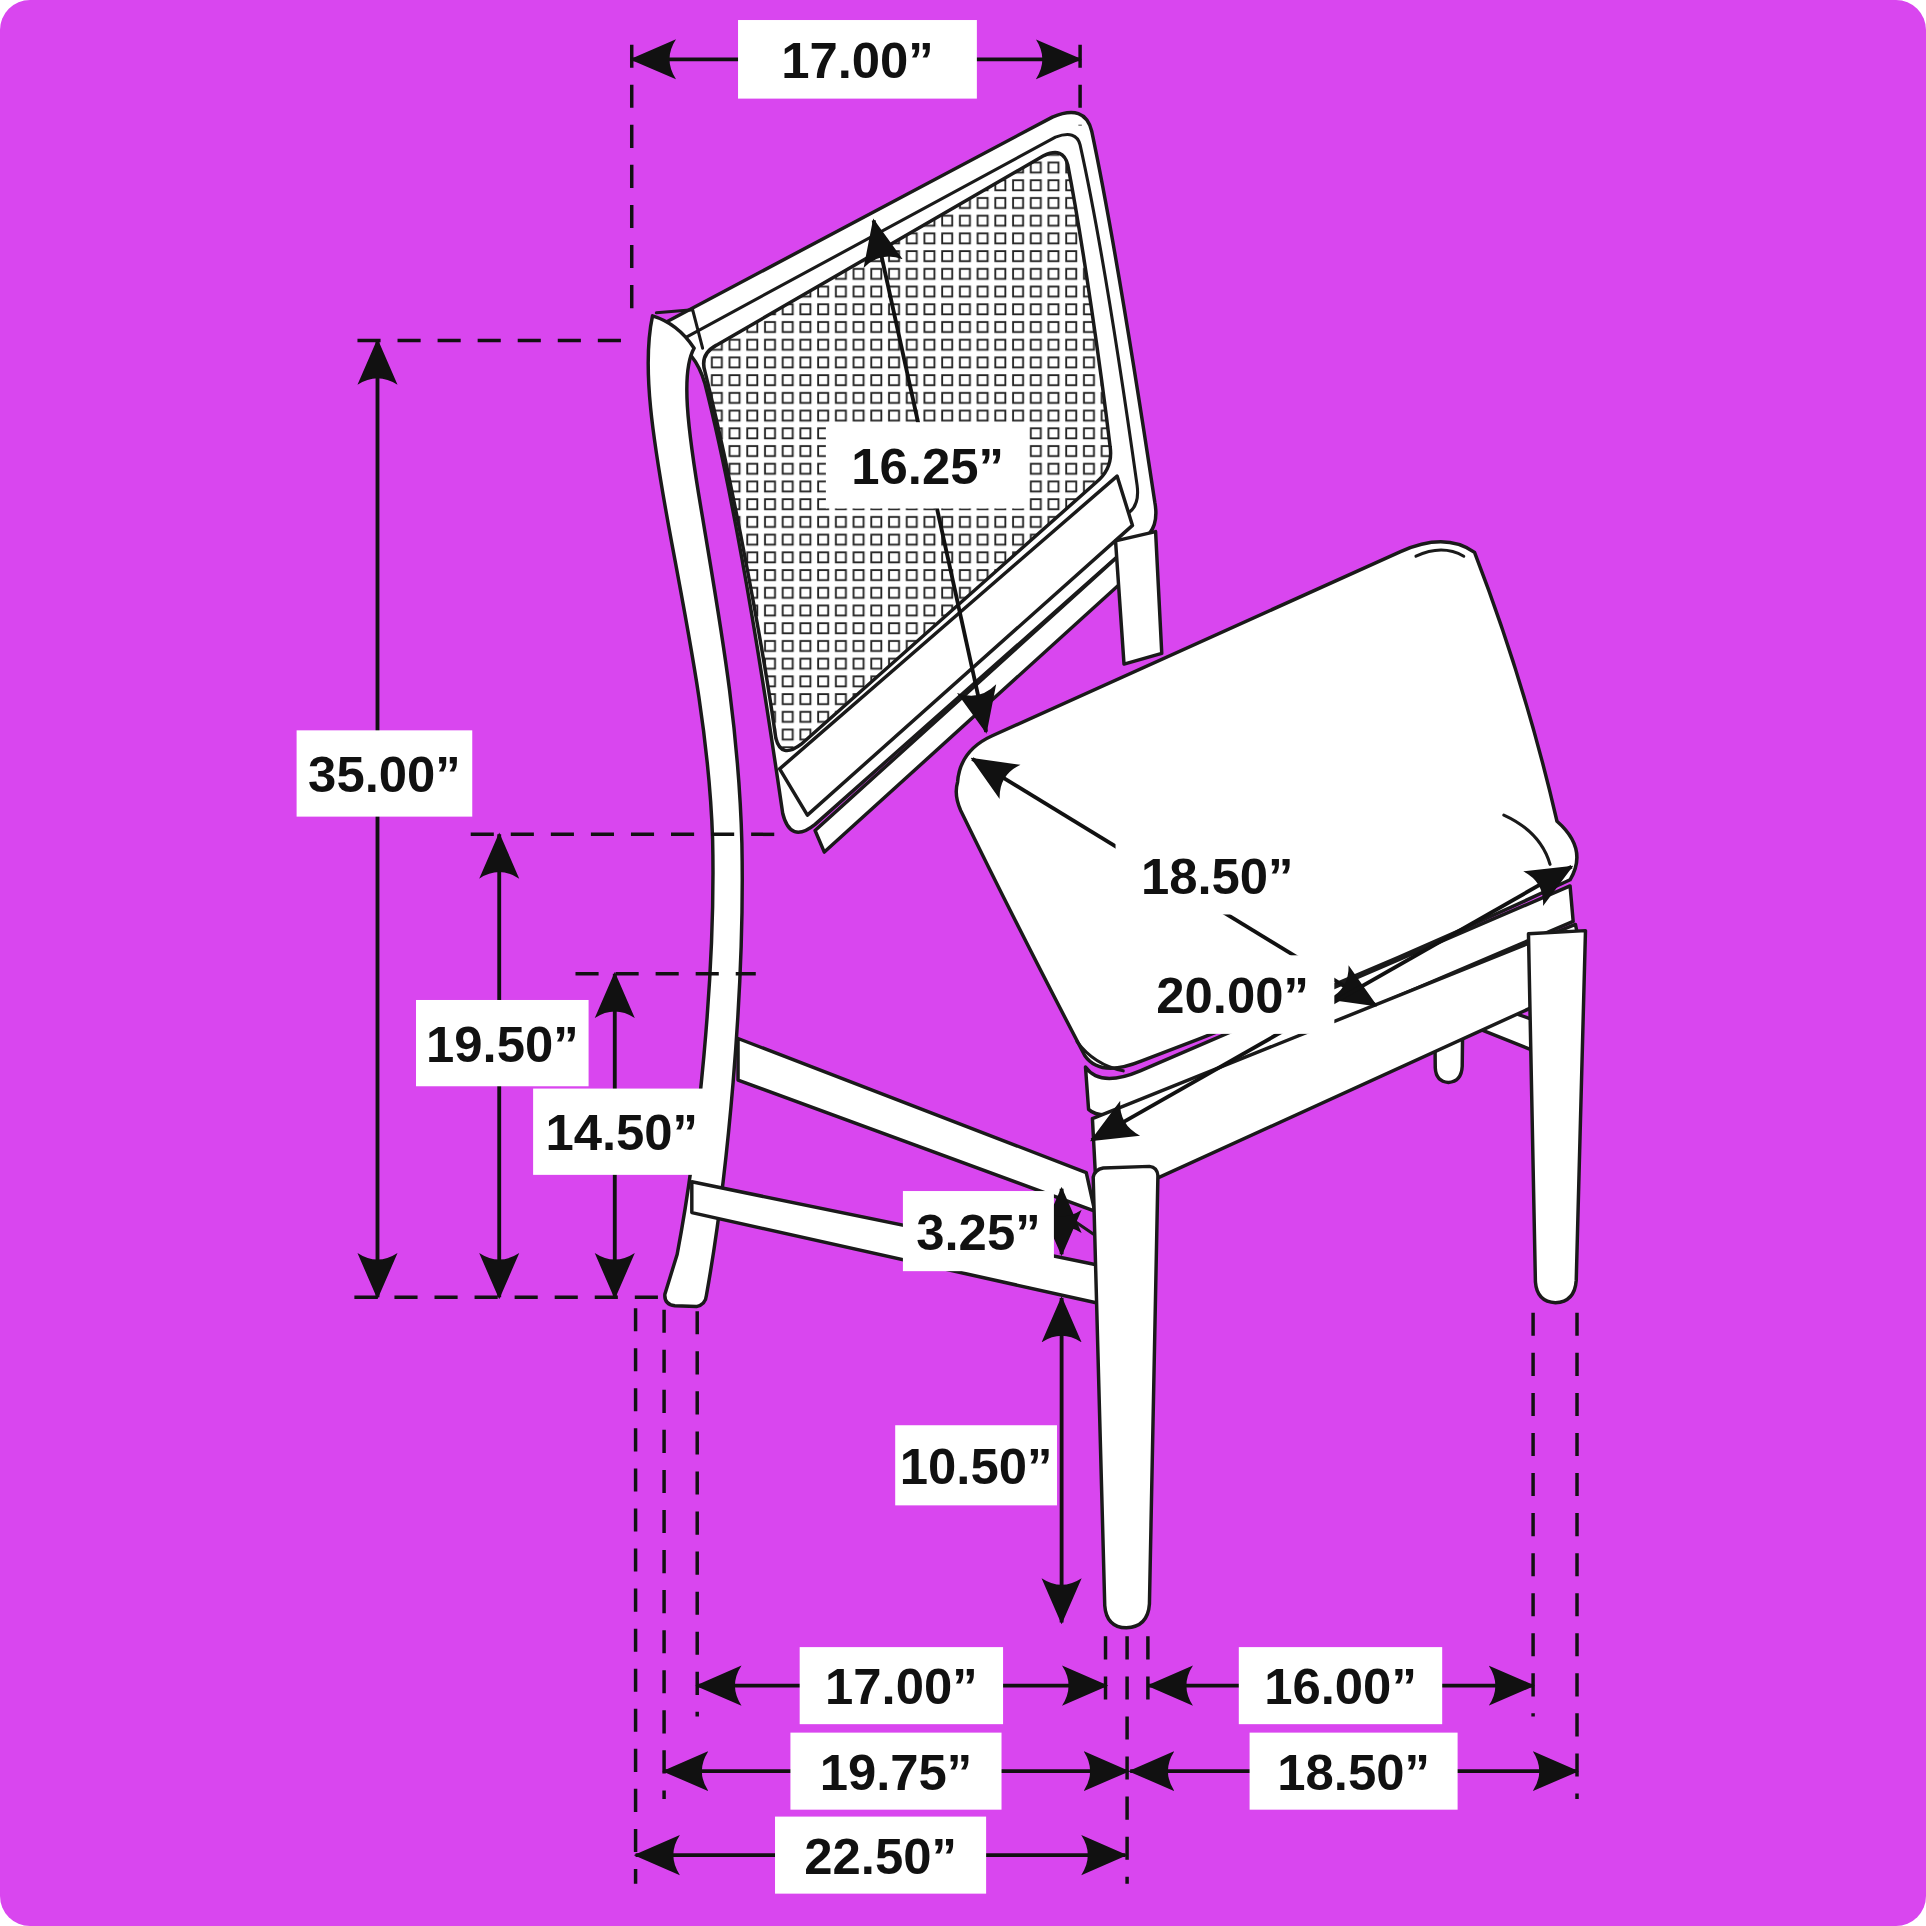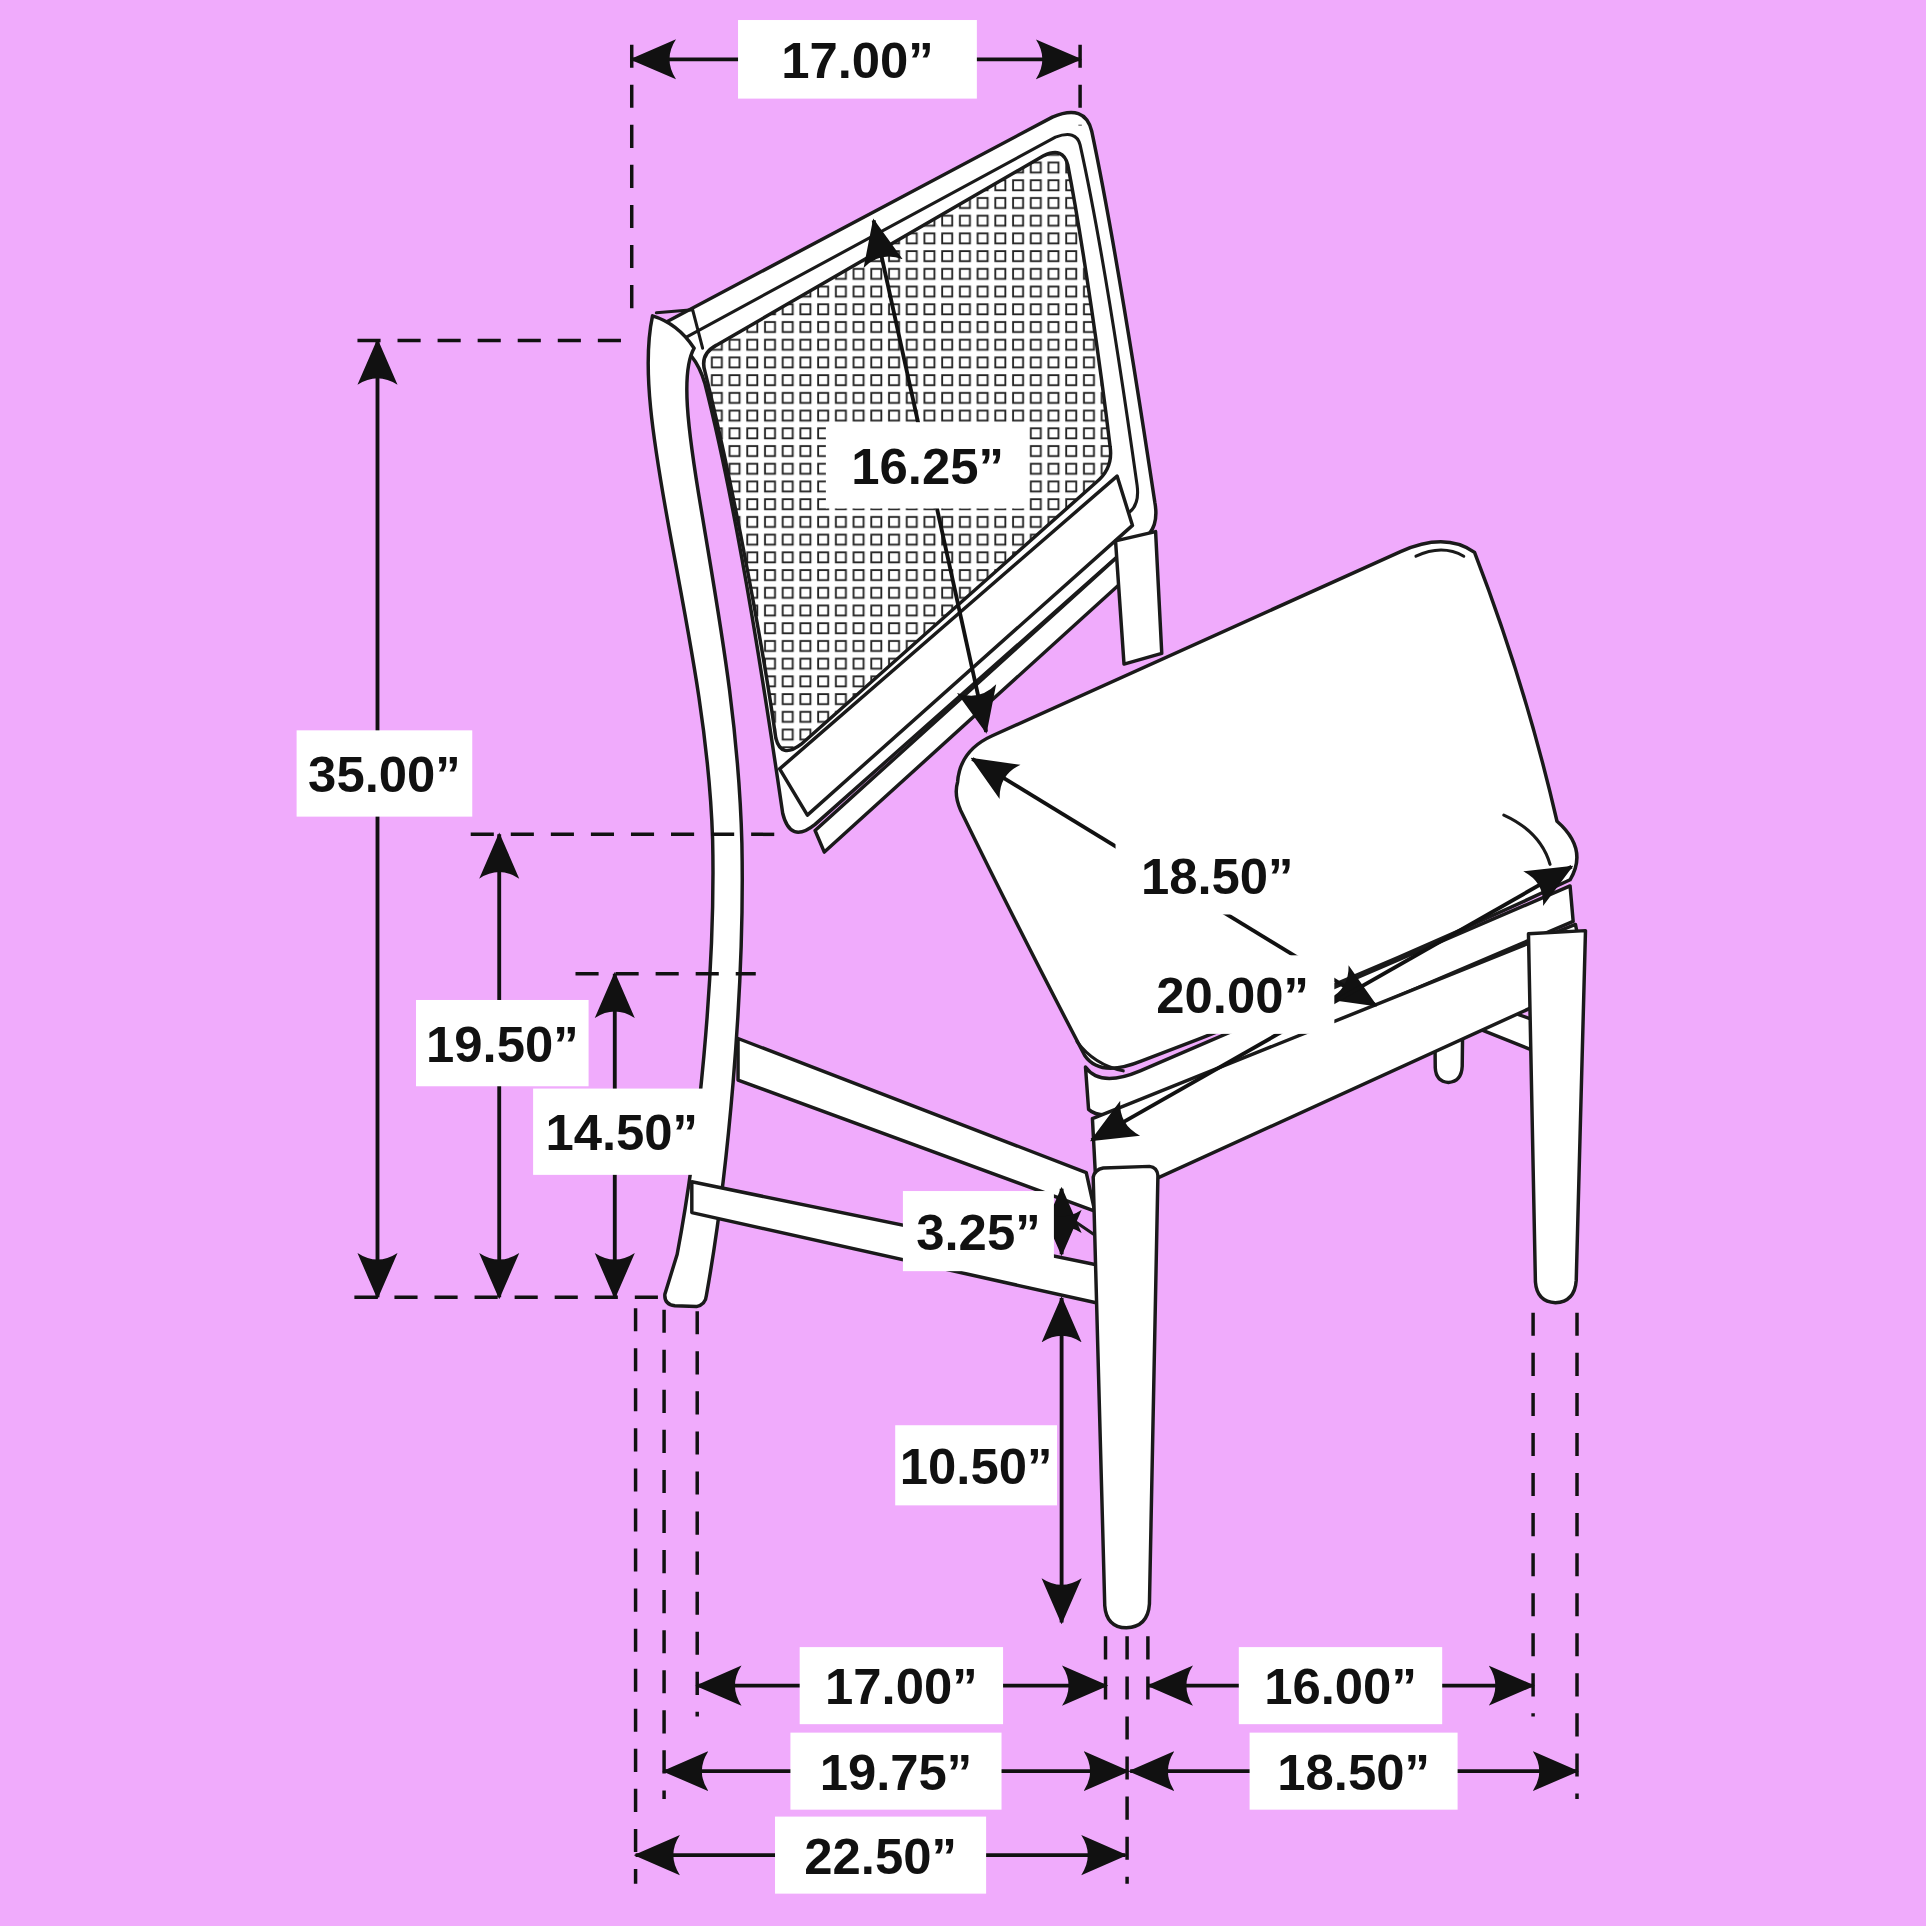--- a/index.html
+++ b/index.html
@@ -1,16 +1,16 @@
 <!DOCTYPE html>
 <html style="font-size:12.3px"><head>
 <meta charset="utf-8">
 <style>
   html,body{margin:0;padding:0;background:#fff;}
-  .stage{width:1926px;height:1926px;background:#f0abfc;position:relative;font-family:"Liberation Sans",sans-serif;}
+  .stage{width:1926px;height:1926px;background:#d946ef;position:relative;font-family:"Liberation Sans",sans-serif;border-radius:30px;}
   svg{display:block;}
   .chair{fill:#fff;stroke:#1a1a1a;stroke-width:4.5;stroke-linejoin:round;}
   .chair-open{fill:none;stroke:#1a1a1a;stroke-width:4;stroke-linejoin:round;stroke-linecap:round;}
   .mesh{stroke:#1a1a1a;stroke-width:4.5;}
   .dim{stroke:#111;stroke-width:5;fill:none;}
   .ext{stroke:#111;stroke-width:4.5;fill:none;stroke-dasharray:30 22;}
   .lblbox{fill:#fff;}
   .lbl{font-family:"Liberation Sans",sans-serif;font-weight:bold;font-size:66px;fill:#111;text-anchor:middle;}
 </style>
 </head>

